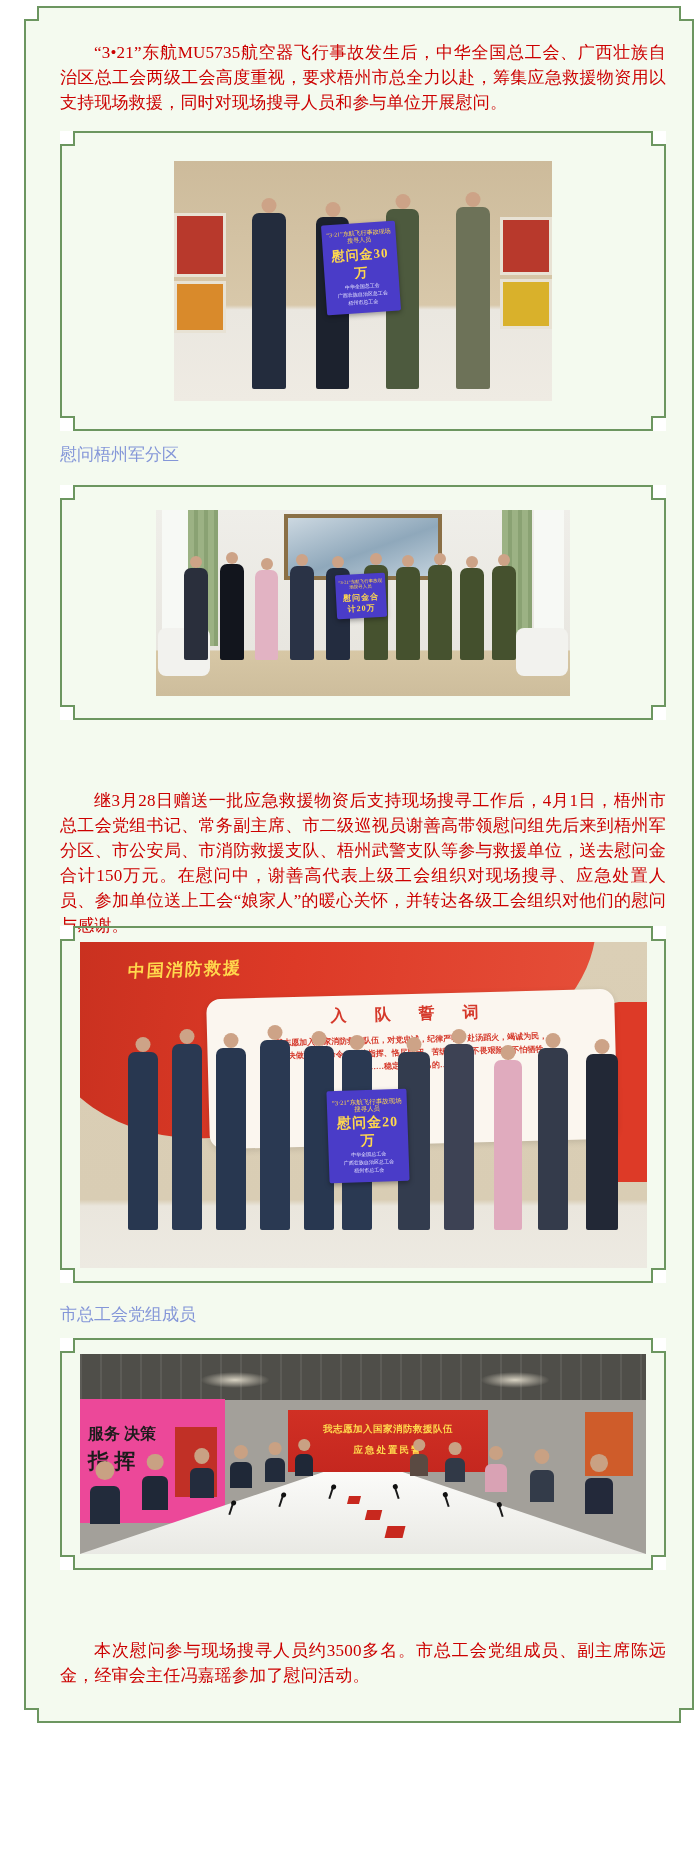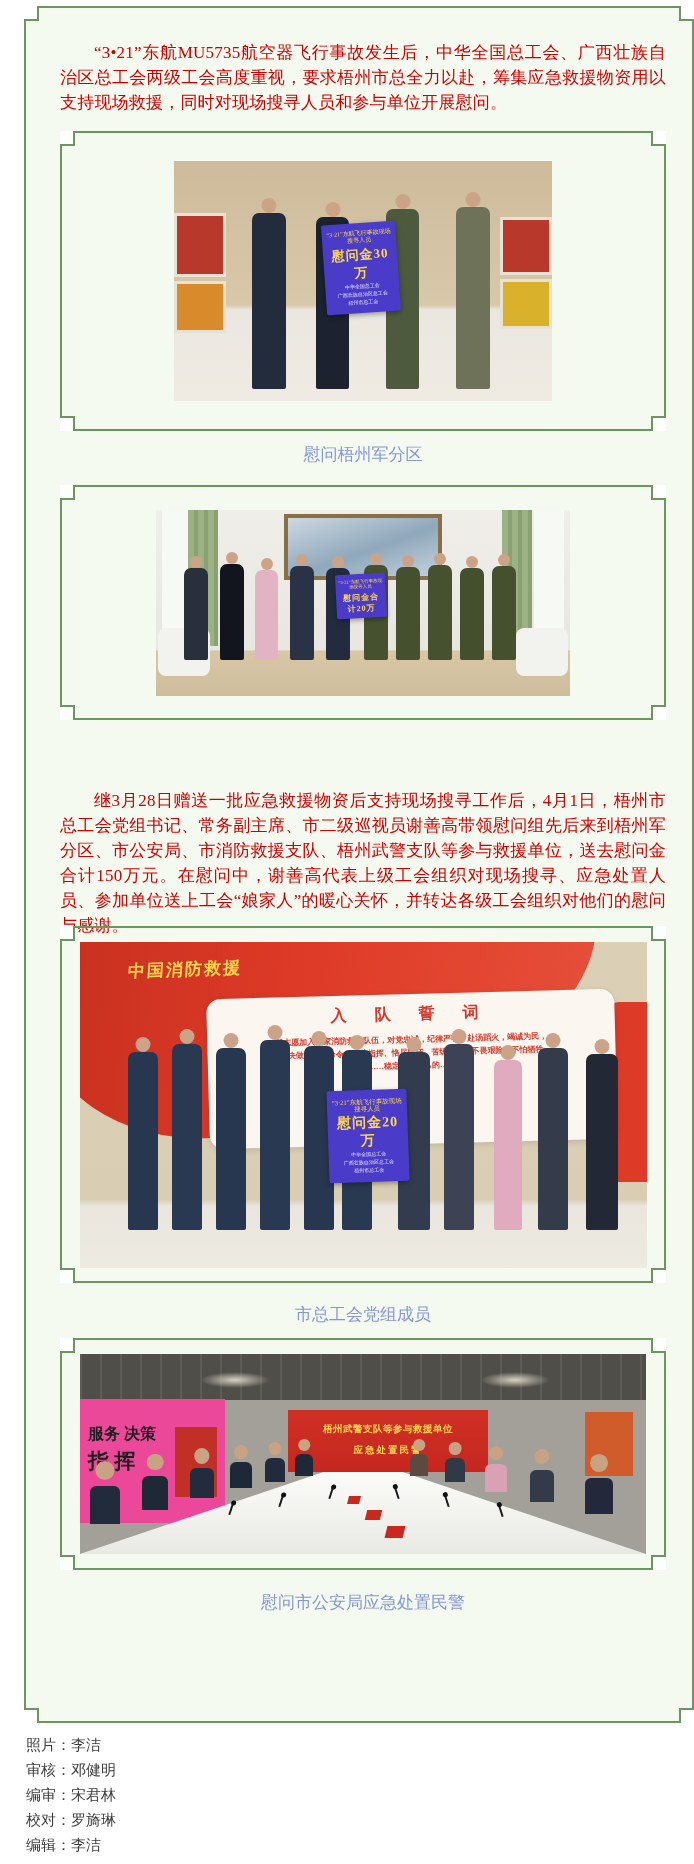--- a/index.html
+++ b/index.html
@@ -9,21 +9,21 @@
   .oframe{position:absolute;left:8px;top:6px;width:670px;height:1717px;box-sizing:border-box;
           border:2px solid var(--frame-green,#6c9660);background:var(--content-bg,#f4faef);}
   .corner{position:absolute;width:13px;height:13px;background:#ffffff;}
   .c-tl{left:-2px;top:-2px;border-right:2px solid var(--frame-green,#6c9660);border-bottom:2px solid var(--frame-green,#6c9660);}
   .c-tr{right:-2px;top:-2px;border-left:2px solid var(--frame-green,#6c9660);border-bottom:2px solid var(--frame-green,#6c9660);}
   .c-bl{left:-2px;bottom:-2px;border-right:2px solid var(--frame-green,#6c9660);border-top:2px solid var(--frame-green,#6c9660);}
   .c-br{right:-2px;bottom:-2px;border-left:2px solid var(--frame-green,#6c9660);border-top:2px solid var(--frame-green,#6c9660);}
   
   .para{position:absolute;left:44px;width:606px;margin:0;font-size:17px;line-height:25px;
         color:var(--text-red,#cc0000);text-align:justify;text-indent:2em;letter-spacing:.2px;}
-  .cap{position:absolute;left:44px;width:606px;text-align:center;font-size:17px;line-height:22px;
+  .cap{position:absolute;left:44px;width:606px;text-align:left;font-size:17px;line-height:22px;
        color:var(--caption-blue,#8496d8);}
   .credits{position:absolute;left:10px;top:1738px;}
   .credit{font-size:15px;line-height:15px;margin:0 0 10px 0;color:#3c3c3c;}
   
   .pframe{position:absolute;left:44px;width:606px;box-sizing:border-box;border:2px solid var(--frame-green,#6c9660);
           display:flex;align-items:center;justify-content:center;}
   .photo{position:relative;overflow:hidden;background:#ddd;}
   
   .pn{position:absolute;border-radius:7px 7px 2px 2px;background:var(--c,#333);z-index:2;}
   .pn::before{content:"";position:absolute;left:50%;top:-15px;transform:translateX(-50%);
@@ -160,21 +160,21 @@
     <div class="photo" style="width:566px;height:200px;background:#a3a09a">
       <div style="position:absolute;left:0;top:0;width:566px;height:46px;background:#4f4e49;background-image:repeating-linear-gradient(90deg,rgba(255,255,255,.08) 0 2px,transparent 2px 20px)"></div>
       <div style="position:absolute;left:120px;top:18px;width:70px;height:16px;background:radial-gradient(ellipse at center,#d8d2c2 0%,rgba(216,210,194,0) 70%)"></div>
       <div style="position:absolute;left:400px;top:18px;width:70px;height:16px;background:radial-gradient(ellipse at center,#d8d2c2 0%,rgba(216,210,194,0) 70%)"></div>
       <div style="position:absolute;left:0;top:45px;width:145px;height:124px;background:#ec4899">
         <div style="position:absolute;left:8px;top:24px;font-size:16px;font-weight:bold;color:#1c1c1c;line-height:22px;white-space:pre">服务 决策</div>
         <div style="position:absolute;left:8px;top:48px;font-size:21px;font-weight:bold;color:#1c1c1c">指 挥</div>
         <div style="position:absolute;left:95px;top:28px;width:42px;height:70px;background:#c13026"></div>
       </div>
       <div style="position:absolute;left:208px;top:56px;width:200px;height:62px;background:linear-gradient(180deg,#d03024,var(--led-red,#b5221a));text-align:center;z-index:1">
-        <div style="margin-top:13px;font-size:9.5px;font-weight:bold;color:var(--sign-yellow,#ffd84d);letter-spacing:.5px">梧州武警支队等参与救援单位</div>
+        <div style="margin-top:13px;font-size:9.5px;font-weight:bold;color:var(--sign-yellow,#ffd84d);letter-spacing:.5px">我志愿加入国家消防救援队伍</div>
         <div style="margin-top:8px;font-size:9.5px;font-weight:bold;color:var(--sign-yellow,#ffd84d);letter-spacing:2px">应急处置民警</div>
       </div>
       <div style="position:absolute;left:505px;top:58px;width:48px;height:64px;background:#cf5c2a"></div>
       <div style="position:absolute;left:0;top:118px;width:566px;height:82px;background:linear-gradient(180deg,#fbfbf9,#e9e9e4);clip-path:polygon(43% 0,57% 0,100% 100%,0 100%);z-index:2"></div>
       <div class="seat" style="--c:#1f2837;left:215px;top:100px;width:18px;height:22px"></div>
       <div class="seat" style="--c:#222b3b;left:185px;top:104px;width:20px;height:24px"></div>
       <div class="seat" style="--c:#1f2837;left:150px;top:108px;width:22px;height:26px"></div>
       <div class="seat" style="--c:#232c3d;left:110px;top:114px;width:24px;height:30px"></div>
       <div class="seat" style="--c:#1f2837;left:62px;top:122px;width:26px;height:34px"></div>
       <div class="seat" style="--c:#222b3b;left:10px;top:132px;width:30px;height:38px"></div>
@@ -187,24 +187,17 @@
       <div class="mic" style="left:200px;top:142px"></div>
       <div class="mic" style="left:250px;top:134px"></div>
       <div class="mic" style="left:316px;top:134px;transform:rotate(-18deg)"></div>
       <div class="mic" style="left:366px;top:142px;transform:rotate(-18deg)"></div>
       <div class="mic" style="left:420px;top:152px;transform:rotate(-18deg)"></div>
       <div class="tent" style="left:268px;top:142px;width:12px;height:8px"></div>
       <div class="tent" style="left:286px;top:156px;width:15px;height:10px"></div>
       <div class="tent" style="left:306px;top:172px;width:18px;height:12px"></div>
     </div>
   </div>
-  <div class="cap" style="top:1592px">慰问市公安局应急处置民警</div>
-
-
-  <div class="credits">
-    <p class="credit">照片：李洁</p>
-    <p class="credit">审核：邓健明</p>
-    <p class="credit">编审：宋君林</p>
-    <p class="credit">校对：罗旖琳</p>
-    <p class="credit">编辑：李洁</p>
-  </div>
+
+  <p class="para" style="top:1638px">本次慰问参与现场搜寻人员约3500多名。市总工会党组成员、副主席陈远金，经审会主任冯嘉瑶参加了慰问活动。</p>
+
 
 </div>
 
 </body></html>

